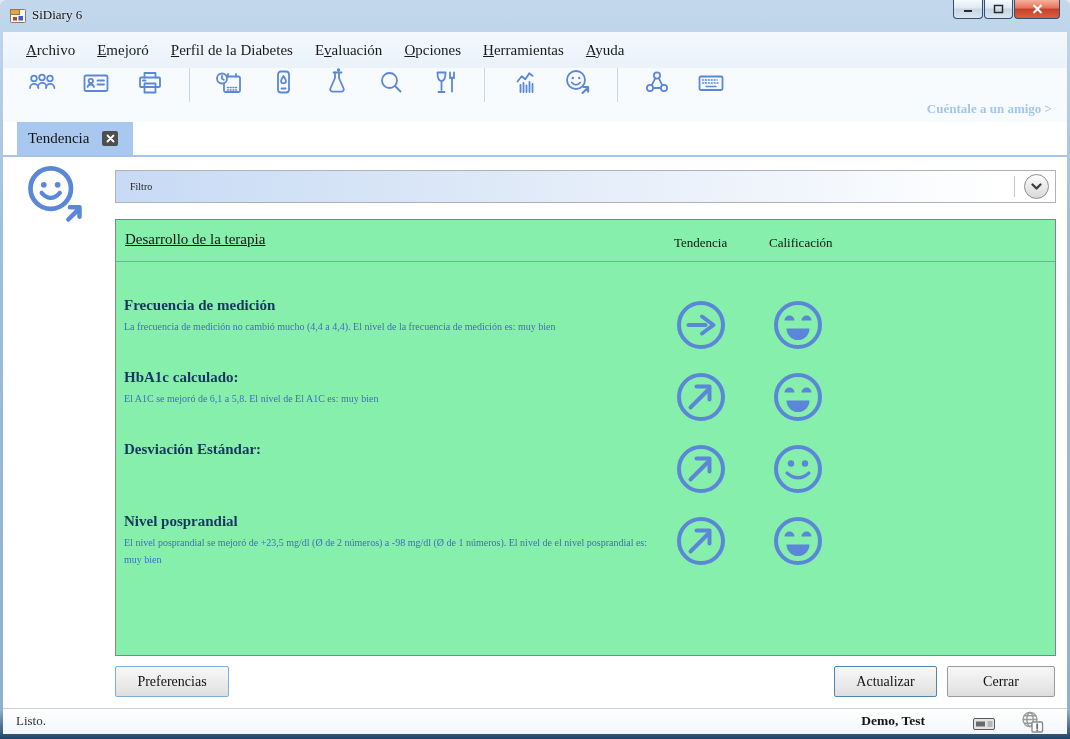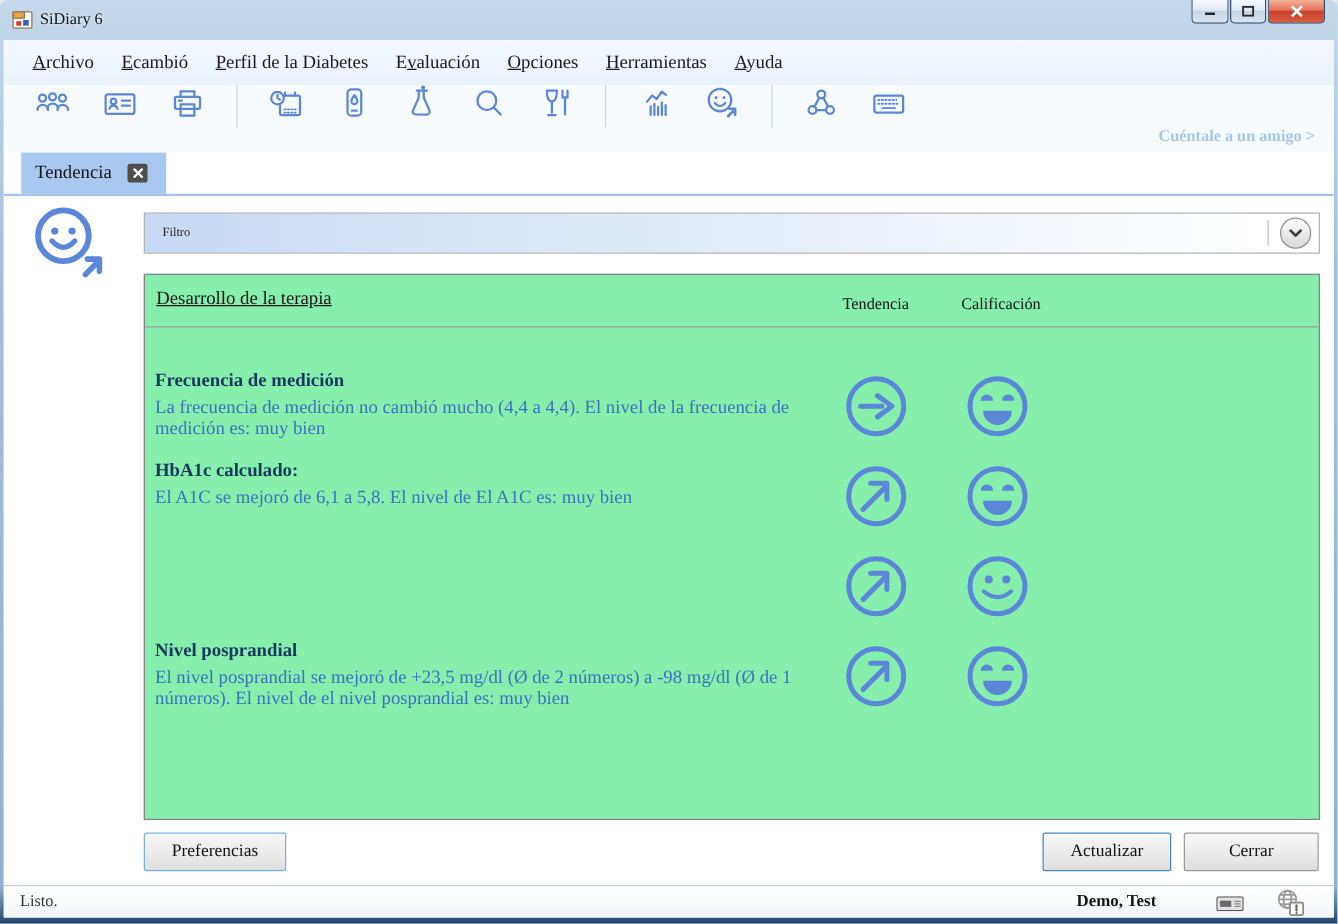--- a/index.html
+++ b/index.html
@@ -67,21 +67,21 @@
   .panel { position:absolute; left:112px; top:62px; width:941px; height:437px;
     border:1px solid #848484; background:#86efac; }
   .panel-title { position:absolute; left:9px; top:11px; font-size:15px; color:#141414;
     text-decoration:underline; }
   .col-head { position:absolute; top:15px; font-size:13px; color:#141414; }
   .col-trend { left:558px; } .col-rating { left:653px; }
   .head-rule { position:absolute; top:41px; left:0; right:0; border-top:1px solid #9c9c9c; }
 
   .trow { position:absolute; left:8px; right:8px; height:72px; }
   .trow-title { margin-top:3px; font-size:15px; font-weight:bold; color:#17375e; }
-  .trow-desc { margin-top:4px; width:537px; font-size:15px; line-height:17px; color:#3f6fc0; }
+  .trow-desc { margin-top:4px; width:537px; font-size:10px; line-height:17px; color:#3f6fc0; }
   .tico { position:absolute; top:5px; width:52px; height:52px; }
   .tico.trend { left:551px; } .tico.rating { left:648px; }
   .tico svg { width:52px; height:52px; }
 
   .btn { position:absolute; height:31px; font-family:inherit; font-size:14px; color:#111;
     background:linear-gradient(#f7f7f7,#ebebeb 55%,#dedede); border-radius:2px; cursor:pointer; }
   .btn-pref  { left:112px; top:509px; width:114px; border:1px solid #7ab0dd; }
   .btn-upd   { left:831px; top:509px; width:103px; border:1px solid #4a86b8; }
   .btn-close { left:944px; top:509px; width:108px; border:1px solid #9a9a9a; }
 
@@ -123,21 +123,21 @@
             <path d="M1.5 1 L9.5 9 M9.5 1 L1.5 9" stroke="#fff" stroke-width="2.1"></path>
           </svg>
       </div>
     </div>
   </div>
 
   <div class="app">
 
     <div class="menubar">
       <span class="menu-item"><span></span><span class="ak">A</span><span>rchivo</span></span>
-      <span class="menu-item"><span></span><span class="ak">E</span><span>cambió</span></span>
+      <span class="menu-item"><span></span><span class="ak">E</span><span>mejoró</span></span>
       <span class="menu-item"><span></span><span class="ak">P</span><span>erfil de la Diabetes</span></span>
       <span class="menu-item"><span>E</span><span class="ak">v</span><span>aluación</span></span>
       <span class="menu-item"><span></span><span class="ak">O</span><span>pciones</span></span>
       <span class="menu-item"><span></span><span class="ak">H</span><span>erramientas</span></span>
       <span class="menu-item"><span></span><span class="ak">A</span><span>yuda</span></span>
     </div>
 
     <div class="toolbar">
       <span class="tbico">
         <svg viewBox="0 0 30 30">
@@ -311,20 +311,21 @@
             <svg viewBox="0 0 52 52" fill="none" stroke="#5b87d8" stroke-width="4" stroke-linecap="round" stroke-linejoin="round">
               <circle cx="26" cy="26" r="22"></circle>
               <path d="M12.5 21.5 a5 5 0 0 1 10 0 z" fill="#5b87d8" stroke="none"></path>
               <path d="M29.5 21.5 a5 5 0 0 1 10 0 z" fill="#5b87d8" stroke="none"></path>
               <path d="M14.5 29.5 a11.5 11.5 0 0 0 23 0 z" fill="#5b87d8" stroke="none"></path>
             </svg>
           </span>
         </div>
 
         <div class="trow" style="top:218px">
+          <div class="trow-title">Desviación Estándar:</div>
           <span class="tico trend">
             <svg viewBox="0 0 52 52" fill="none" stroke="#5b87d8" stroke-width="4" stroke-linecap="round" stroke-linejoin="round">
               <circle cx="26" cy="26" r="22"></circle>
               <path d="M15.5 36.5 L33 19"></path>
               <path d="M21.5 15.5 h13 v13"></path>
             </svg>
           </span>
           <span class="tico rating">
             <svg viewBox="0 0 52 52" fill="none" stroke="#5b87d8" stroke-width="4" stroke-linecap="round" stroke-linejoin="round">
               <circle cx="26" cy="26" r="22"></circle>

